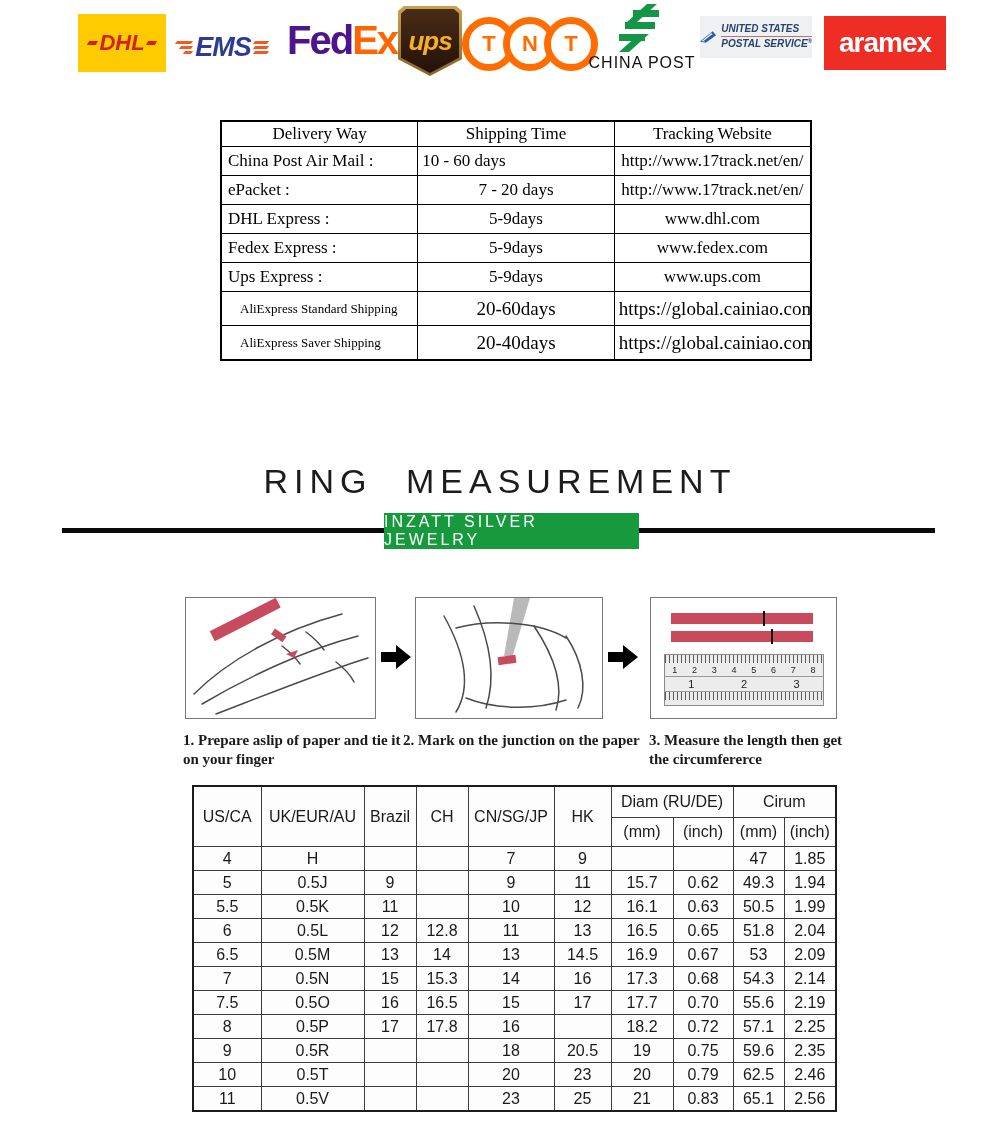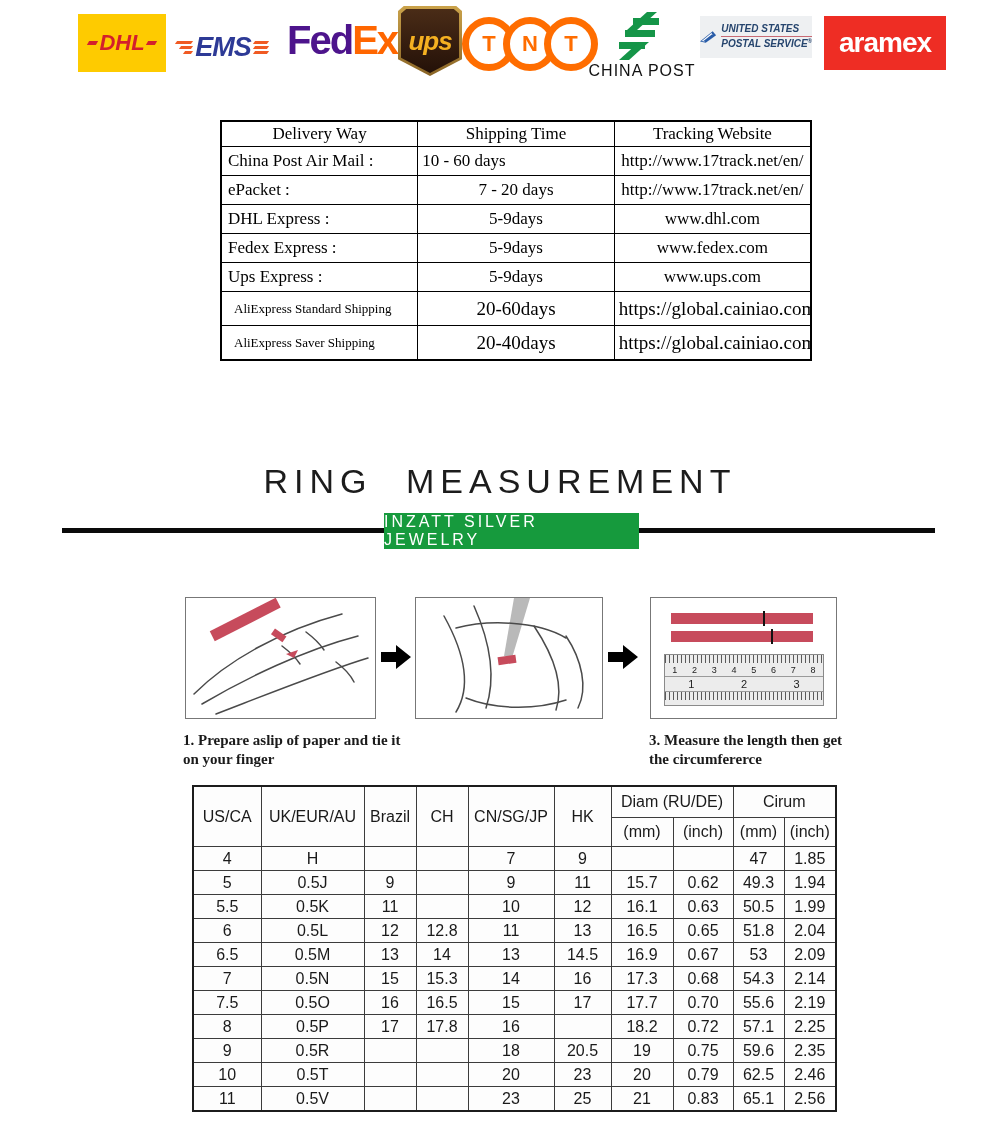--- a/index.html
+++ b/index.html
@@ -28,21 +28,21 @@
       display:flex;align-items:center;justify-content:center;position:relative;}
   .ups .inner{position:absolute;left:3px;top:3px;right:3px;bottom:3px;background:linear-gradient(#4a2c17,#241108);
       clip-path:polygon(50% 100%,0 76%,0 7%,9% 0,91% 0,100% 7%,100% 76%);
       display:flex;align-items:center;justify-content:center;}
   .ups .txt{color:#f5b121;font-weight:bold;font-style:italic;font-size:26px;letter-spacing:-1px;}
   .tnt{left:462px;top:17px;}
   .tnt .circ{width:54px;height:54px;border-radius:50%;border:7px solid #ff6d00;background:#fff;
       display:flex;align-items:center;justify-content:center;box-sizing:border-box;
       color:#ff6d00;font-weight:900;font-size:22px;}
   .tnt .circ+.circ{margin-left:-13px;}
-  .cpost{left:590px;top:12px;width:104px;height:72px;flex-direction:column;justify-content:flex-start;}
+  .cpost{left:590px;top:4px;width:104px;height:72px;flex-direction:column;justify-content:flex-start;}
   .cpost .label{font-size:16px;letter-spacing:1px;color:#111;margin-top:2px;white-space:nowrap;}
   .usps{left:700px;top:16px;width:112px;height:42px;background:#eef0f2;gap:4px;}
   .usps .tcol{display:flex;flex-direction:column;line-height:1.05;}
   .usps .l1,.usps .l2{font-size:10px;font-weight:bold;font-style:italic;color:#26456e;white-space:nowrap;}
   .usps .rule{height:1px;background:#c86a74;margin:1px 0;}
   .usps .reg{font-size:6px;vertical-align:super;}
   .aramex{left:824px;top:16px;width:122px;height:54px;background:#ee2d24;}
   .aramex .txt{color:#fff;font-weight:bold;font-size:28px;letter-spacing:-1px;}
 
   
@@ -50,21 +50,21 @@
       font-family:"Liberation Serif",serif;font-size:17px;color:#000;table-layout:fixed;
       border:2px solid #000;}
   #ship-table th,#ship-table td{border:1px solid #000;padding:0 4px;font-weight:normal;overflow:hidden;white-space:nowrap;margin-left:33px;}
   #ship-table th{height:24px;text-align:center;}
   #ship-table td{height:28px;}
   #ship-table td.way{text-align:left;padding-left:6px;}
   #ship-table td.time{text-align:center;}
   #ship-table td.site{text-align:center;}
   #ship-table tr.r0 td.time{text-align:left;}
   #ship-table tr.tall td{height:33px;}
-  #ship-table tr.tall td.way{font-size:13px;padding-left:12px;}
+  #ship-table tr.tall td.way{font-size:13px;padding-left:18px;}
   #ship-table tr.tall td.time{font-size:19px;}
   #ship-table tr.tall td.site{font-size:19px;}
 
   
   .ring-title{position:absolute;left:0;top:462px;width:1000px;text-align:center;
       font-size:34px;letter-spacing:6px;word-spacing:18px;color:#1c1c1c;}
   .divider{position:absolute;left:62px;top:528px;width:873px;height:5px;background:#0a0a0a;}
   .banner{position:absolute;left:384px;top:513px;width:255px;height:36px;background:#169a3d;
       display:flex;align-items:center;justify-content:center;}
   .banner span{color:#fff;font-size:16px;letter-spacing:3px;}
@@ -290,20 +290,21 @@
       <div class="num-row inch-row" id="inch-row">
           <span>1</span>
           <span>2</span>
           <span>3</span>
         </div>
       <div class="ticks"></div>
     </div>
   </div>
 
   <div class="caption" id="cap1">1. Prepare aslip of paper and tie it on your finger</div>
+  <div class="caption" id="cap2">2. Mark on the junction on the paper</div>
   <div class="caption" id="cap3">3. Measure the length then get the circumfererce</div>
 
   <table id="size-table">
     <colgroup>
       <col style="width:68px">
         <col style="width:103px">
         <col style="width:52px">
         <col style="width:52px">
       <col style="width:86px">
         <col style="width:57px">

